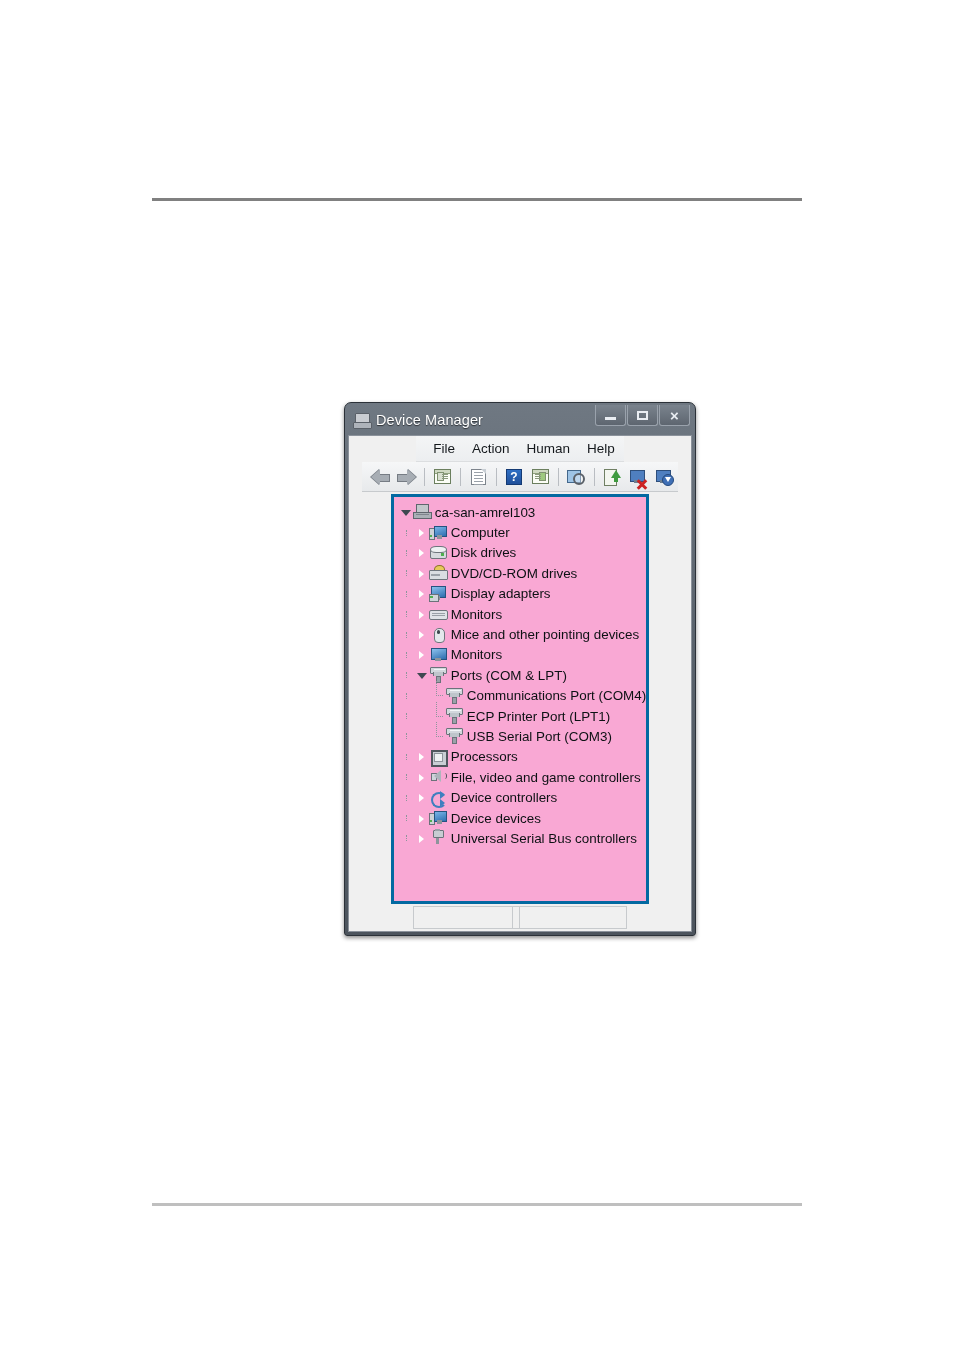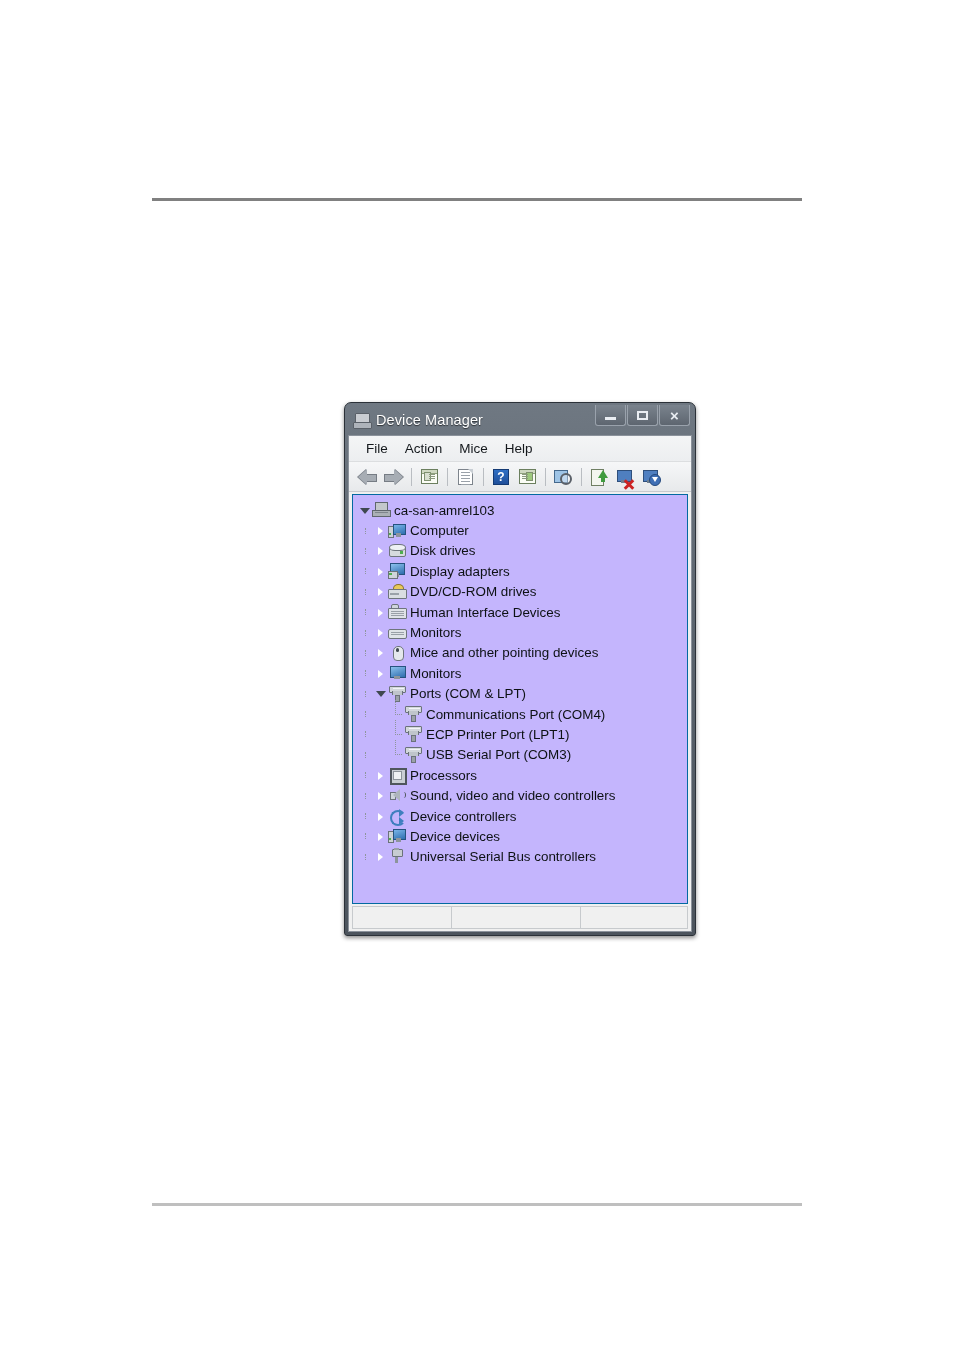--- a/index.html
+++ b/index.html
@@ -122,20 +122,21 @@
   
   #client {
     position: absolute;
     left: 0; right: 0;
     top: 30px; bottom: 0;
     background: #f0f0f0;
     border: 1px solid #8b929b;
     box-sizing: border-box;
     display: flex;
     flex-direction: column;
+    align-items: center;
   }
 
   
   #menu-bar {
     height: 25px;
     background: linear-gradient(180deg, #f4f5f6 0%, #eceef0 100%);
     border-bottom: 1px solid #dcdee0;
     display: flex;
     align-items: center;
     padding-left: 9px;
@@ -314,22 +315,22 @@
     content: ""; position: absolute;
     left: 2px; top: 2px; width: 0; height: 0;
     border-left: 3px solid transparent;
     border-right: 3px solid transparent;
     border-top: 5px solid #ffffff;
   }
 
   
   #tree-panel {
     flex: 1 1 auto;
-    background: #c4b5fd;
-    border: 1px solid #0369a1;
+    background: #f9a8d4;
+    border: 3px solid #0369a1;
     margin: 2px 3px 0 3px;
     overflow: hidden;
     position: relative;
   }
   #tree {
     padding: 5px 0 0 5px;
   }
   .tree-row {
     display: flex;
     align-items: center;
@@ -540,21 +541,21 @@
           <span class="glyph">×</span>
         </div>
       </div>
     </div>
 
     <div id="client">
 
       <div id="menu-bar">
         <div class="menu-item">File</div>
         <div class="menu-item">Action</div>
-        <div class="menu-item">Mice</div>
+        <div class="menu-item">Human</div>
         <div class="menu-item">Help</div>
       </div>
 
       <div id="toolbar">
 
         <div class="tb-btn">
           <div class="arrow-ico left">
             <div class="head"></div>
               <div class="shaft"></div>
           </div>
@@ -679,50 +680,37 @@
               <div class="dev-ico ico-disk">
                 <div class="body"></div>
                 <div class="top"></div>
                 <div class="grn"></div>
               </div>
               <div class="tree-label">Disk drives</div>
             </div>
             <div class="tree-row">
               <div class="indent guide"></div>
               <div class="twisty collapsed"></div>
+              <div class="dev-ico ico-dvd">
+                <div class="disc"></div>
+                <div class="body"></div>
+                <div class="slot"></div>
+              </div>
+              <div class="tree-label">DVD/CD-ROM drives</div>
+            </div>
+            <div class="tree-row">
+              <div class="indent guide"></div>
+              <div class="twisty collapsed"></div>
               <div class="dev-ico ico-display">
                 <div class="screen"></div>
                 <div class="stand"></div>
                 <div class="card"></div>
                 <div class="grn"></div>
               </div>
               <div class="tree-label">Display adapters</div>
-            </div>
-            <div class="tree-row">
-              <div class="indent guide"></div>
-              <div class="twisty collapsed"></div>
-              <div class="dev-ico ico-dvd">
-                <div class="disc"></div>
-                <div class="body"></div>
-                <div class="slot"></div>
-              </div>
-              <div class="tree-label">DVD/CD-ROM drives</div>
-            </div>
-            <div class="tree-row">
-              <div class="indent guide"></div>
-              <div class="twisty collapsed"></div>
-              <div class="dev-ico ico-hid">
-                <div class="hand"></div>
-                <div class="kb">
-                  <i class="k1"></i>
-                  <i class="k2"></i>
-                  <i class="k3"></i>
-                </div>
-              </div>
-              <div class="tree-label">Human Interface Devices</div>
             </div>
             <div class="tree-row">
               <div class="indent guide"></div>
               <div class="twisty collapsed"></div>
               <div class="dev-ico ico-kb">
                 <div class="body">
                   <i class="r1"></i>
                   <i class="r2"></i>
                 </div>
               </div>
@@ -807,21 +795,21 @@
               <div class="tree-label">Processors</div>
             </div>
             <div class="tree-row">
               <div class="indent guide"></div>
               <div class="twisty collapsed"></div>
               <div class="dev-ico ico-sound">
                 <div class="spk"></div>
                 <div class="cone"></div>
                 <div class="wv"></div>
               </div>
-              <div class="tree-label">Sound, video and video controllers</div>
+              <div class="tree-label">File, video and game controllers</div>
             </div>
             <div class="tree-row">
               <div class="indent guide"></div>
               <div class="twisty collapsed"></div>
               <div class="dev-ico ico-stor">
                 <div class="c"></div>
                 <div class="a1"></div>
                 <div class="a2"></div>
               </div>
               <div class="tree-label">Device controllers</div>

